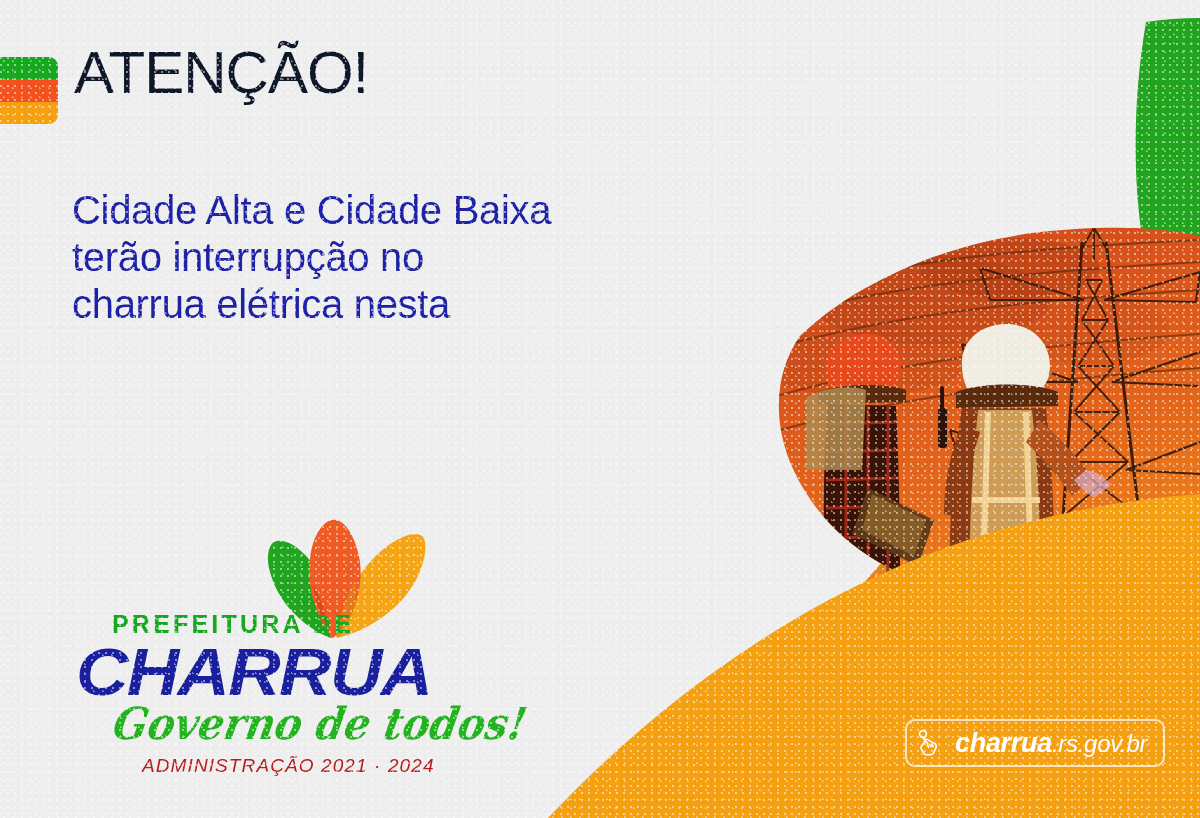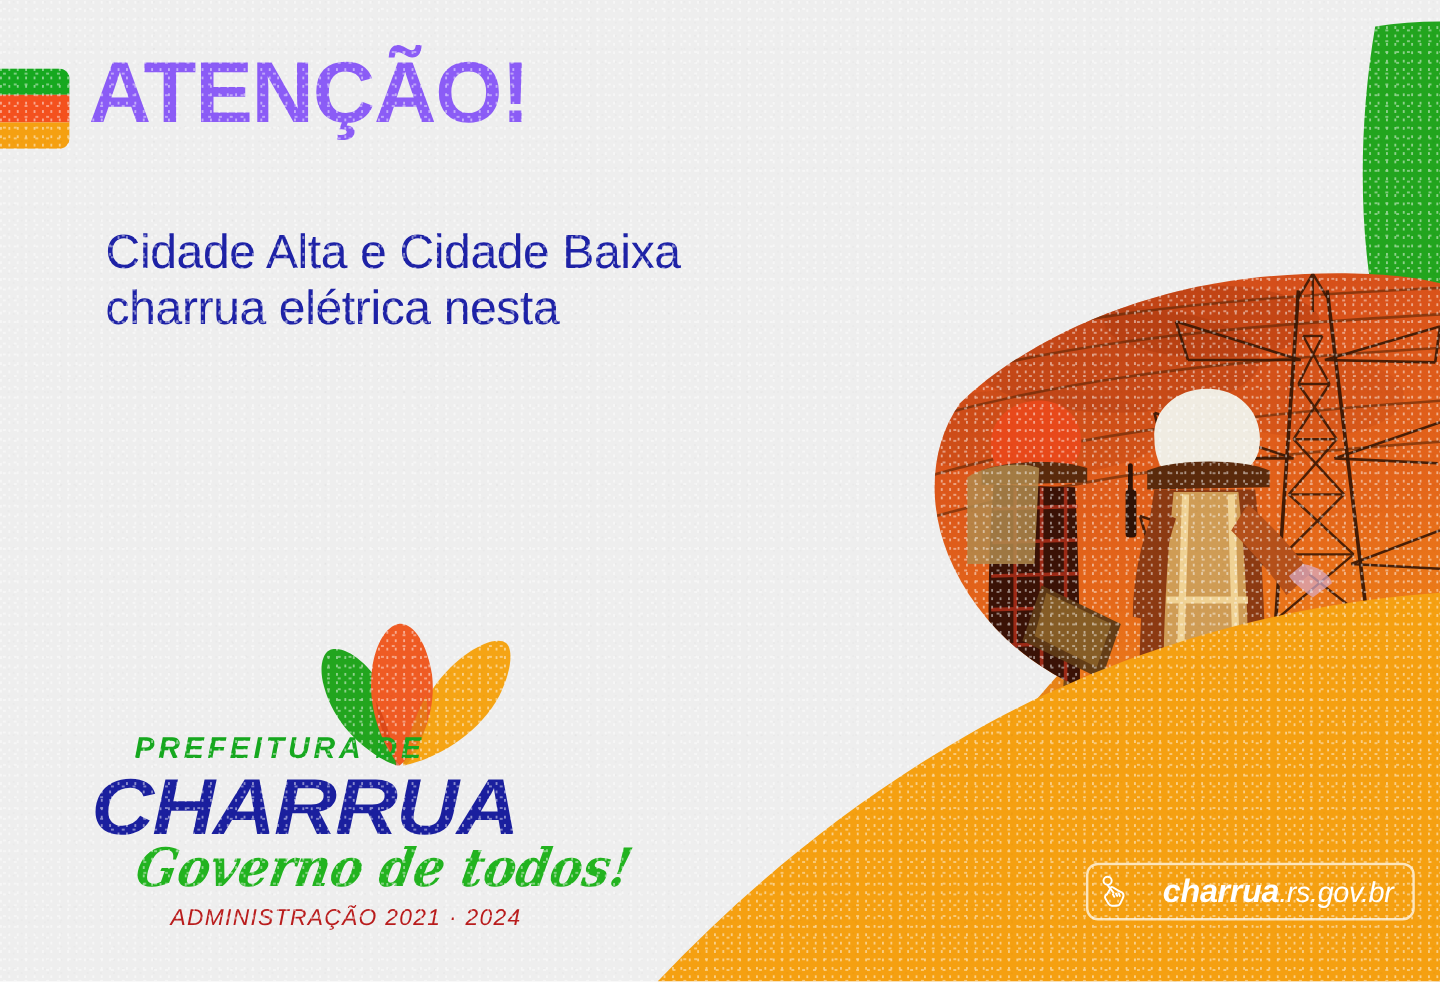--- a/index.html
+++ b/index.html
@@ -40,52 +40,52 @@
     position:absolute; left:0; top:57px;
     width:58px; height:67px;
     border-top-right-radius:9px; border-bottom-right-radius:9px;
     overflow:hidden; z-index:20;
     display:flex; flex-direction:column;
   }
   #flagbar i { display:block; flex:1 1 0; }
 
   #attention {
     position:absolute; left:74px; top:44px;
-    font-size:72px; line-height:.96;
-    font-weight:700;
+    font-size:60px; line-height:.96;
+    font-weight:400;
     letter-spacing:-1px;
-    color:#8b5cf6;
+    color:#0f172a;
     z-index:20;
     white-space:nowrap;
   }
 
   
   #copy {
-    position:absolute; left:88px; top:187px;
+    position:absolute; left:72px; top:187px;
     width:620px; z-index:20;
     font-size:40px;
     line-height:1.17;
     color:#1e22a6;
     font-weight:400;
     letter-spacing:-.3px;
   }
   #copy .ln { display:block; white-space:nowrap; }
   #copy .ln.bold { font-weight:800; letter-spacing:-.8px; }
 
   
   #logo {
     position:absolute; left:84px; top:512px;
     width:360px; height:278px; z-index:25;
   }
   #petals { position:absolute; left:172px; top:2px; width:185px; height:126px; }
   #petals svg { width:100%; height:100%; display:block; }
 
   #prefeitura {
     position:absolute; left:28px; top:98px;
-    font-size:25px; font-weight:700; font-style:italic;
+    font-size:25px; font-weight:700; 
     letter-spacing:3.2px;
     color:#16a81f;
     white-space:nowrap;
   }
   #charrua {
     position:absolute; left:-8px; top:122px;
     font-size:66px; font-weight:800; font-style:italic;
     letter-spacing:-1.5px;
     color:#1a1f9e;
     white-space:nowrap;
@@ -109,21 +109,21 @@
     letter-spacing:1.1px;
     color:#b91c1c;
     white-space:nowrap;
   }
 
   
   #site-badge {
     position:absolute; left:905px; top:719px;
     height:48px;
     padding:0 16px 0 8px;
-    display:flex; align-items:center; gap:26px;
+    display:flex; align-items:center; gap:12px;
     border:2px solid rgba(255,255,255,.72);
     border-radius:10px;
     z-index:30;
   }
   #cursor-icon { width:28px; height:30px; flex:0 0 auto; }
   #cursor-icon svg { width:100%; height:100%; display:block; }
   #site-text {
     font-size:27px; color:#ffffff; white-space:nowrap;
     letter-spacing:-.3px;
   }
@@ -326,20 +326,21 @@
   <div id="flagbar">
     <i style="background:#16a81f"></i>
     <i style="background:#f4511e"></i>
     <i style="background:#f5a011"></i>
   </div>
 
   <div id="attention">ATENÇÃO!</div>
 
   <div id="copy">
     <span class="ln">Cidade Alta e Cidade Baixa</span>
+    <span class="ln">terão interrupção no</span>
     <span class="ln">charrua elétrica nesta</span>
   </div>
 
   <div id="logo">
 
     <div id="petals">
       <svg viewBox="0 0 185 126" xmlns="http://www.w3.org/2000/svg">
 
         <path d="M74,124 C46,112 22,88 14,58 C10,44 12,32 18,28
                  C30,22 52,38 64,62 C72,80 76,104 74,124 Z" fill="#22a51e"></path>

